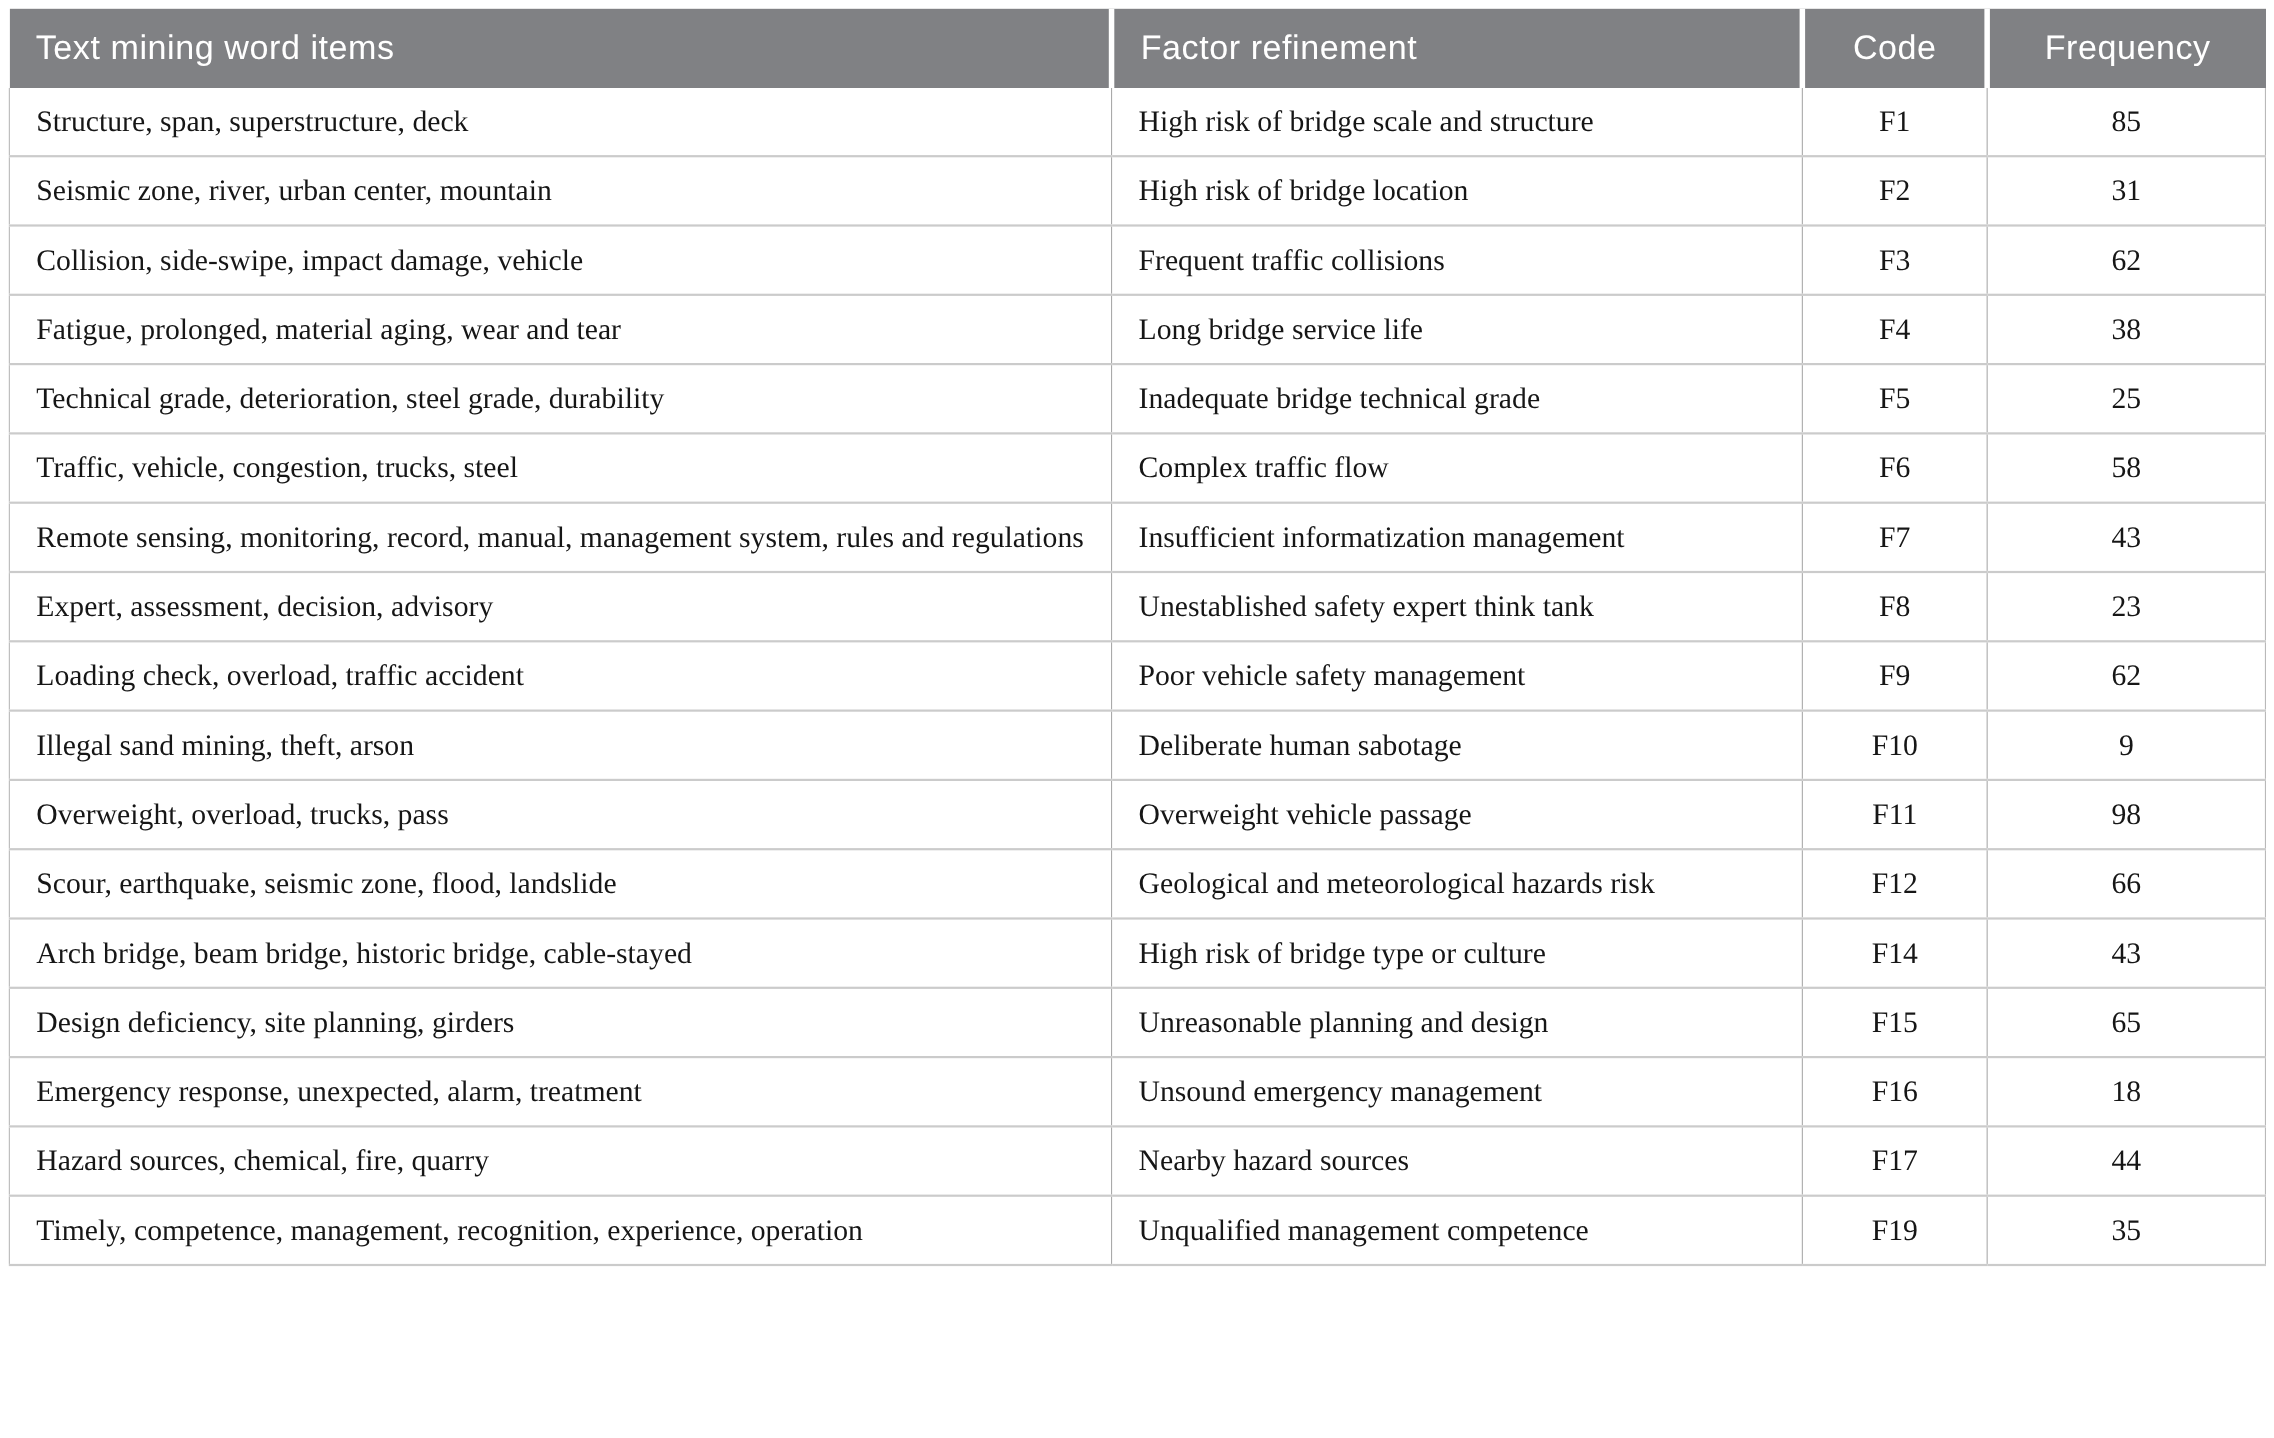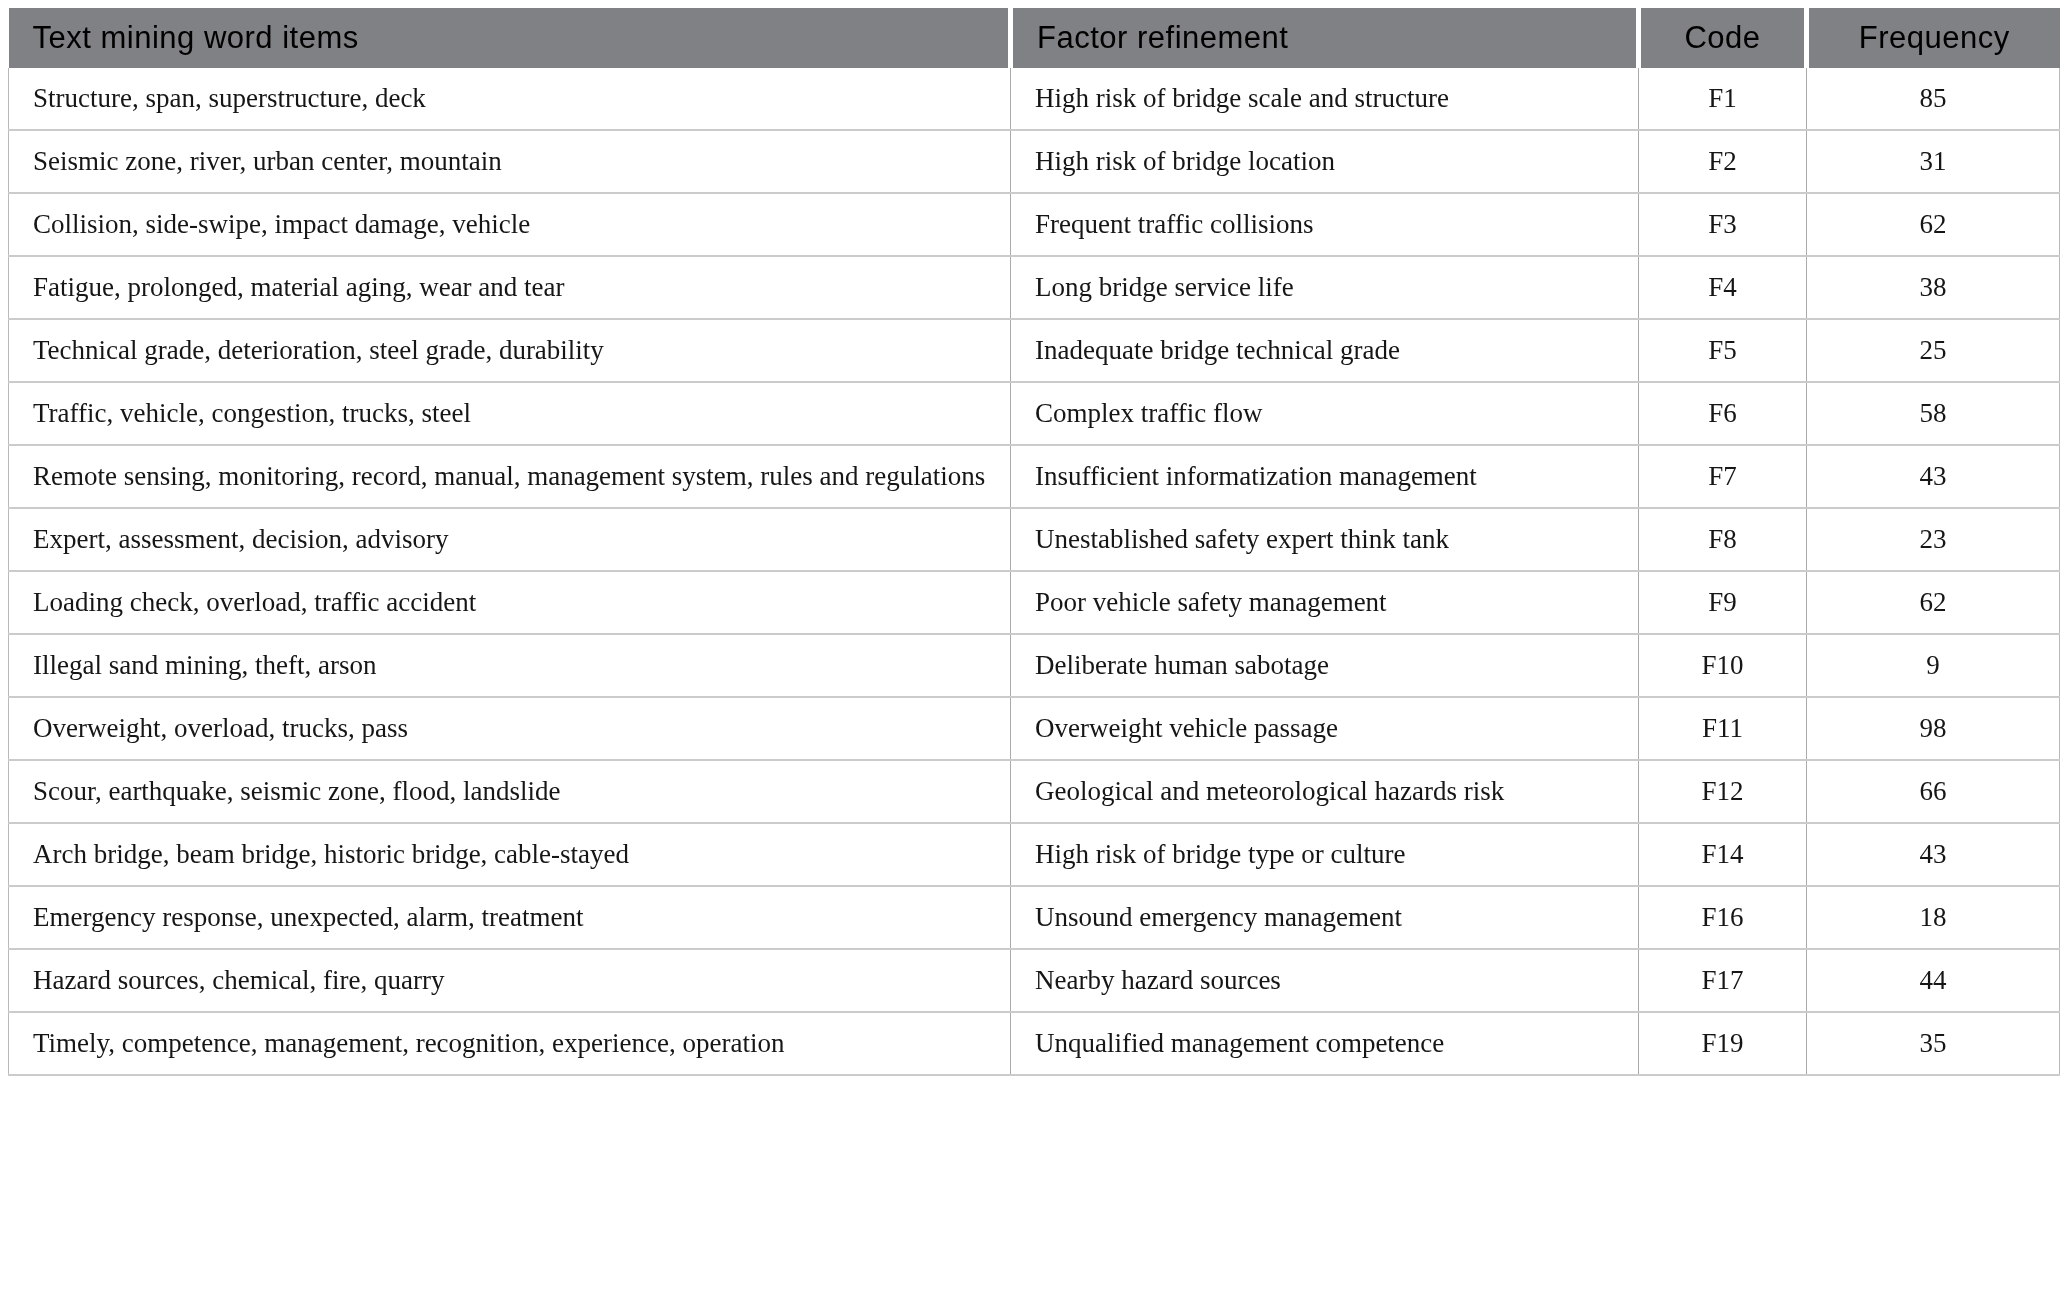--- a/index.html
+++ b/index.html
@@ -22,26 +22,26 @@
     border-collapse: collapse;
     border-spacing: 0;
   }
   col.c1 { width: 1002px; }
   col.c2 { width: 628px; }
   col.c3 { width: 168px; }
   col.c4 { width: 253px; }
 
   thead th {
     background: #808184;
-    color: #000000;
+    color: #ffffff;
     font-family: "Liberation Sans", sans-serif;
     font-size: 31px;
     font-weight: 400;
     letter-spacing: 0.5px;
-    height: 60px;
+    height: 72px;
     vertical-align: middle;
     text-align: left;
     padding: 0 0 0 24px;
     border: none;
   }
   thead th.center { text-align: center; padding: 0; }
   thead th.gap { border-right: 5px solid #ffffff; }
 
   tbody td {
     color: #161616;
@@ -150,20 +150,26 @@
     <td class="center">F12</td>
     <td class="center">66</td>
   </tr>
         <tr>
     <td>Arch bridge, beam bridge, historic bridge, cable-stayed</td>
     <td>High risk of bridge type or culture</td>
     <td class="center">F14</td>
     <td class="center">43</td>
   </tr>
         <tr>
+    <td>Design deficiency, site planning, girders</td>
+    <td>Unreasonable planning and design</td>
+    <td class="center">F15</td>
+    <td class="center">65</td>
+  </tr>
+        <tr>
     <td>Emergency response, unexpected, alarm, treatment</td>
     <td>Unsound emergency management</td>
     <td class="center">F16</td>
     <td class="center">18</td>
   </tr>
         <tr>
     <td>Hazard sources, chemical, fire, quarry</td>
     <td>Nearby hazard sources</td>
     <td class="center">F17</td>
     <td class="center">44</td>

